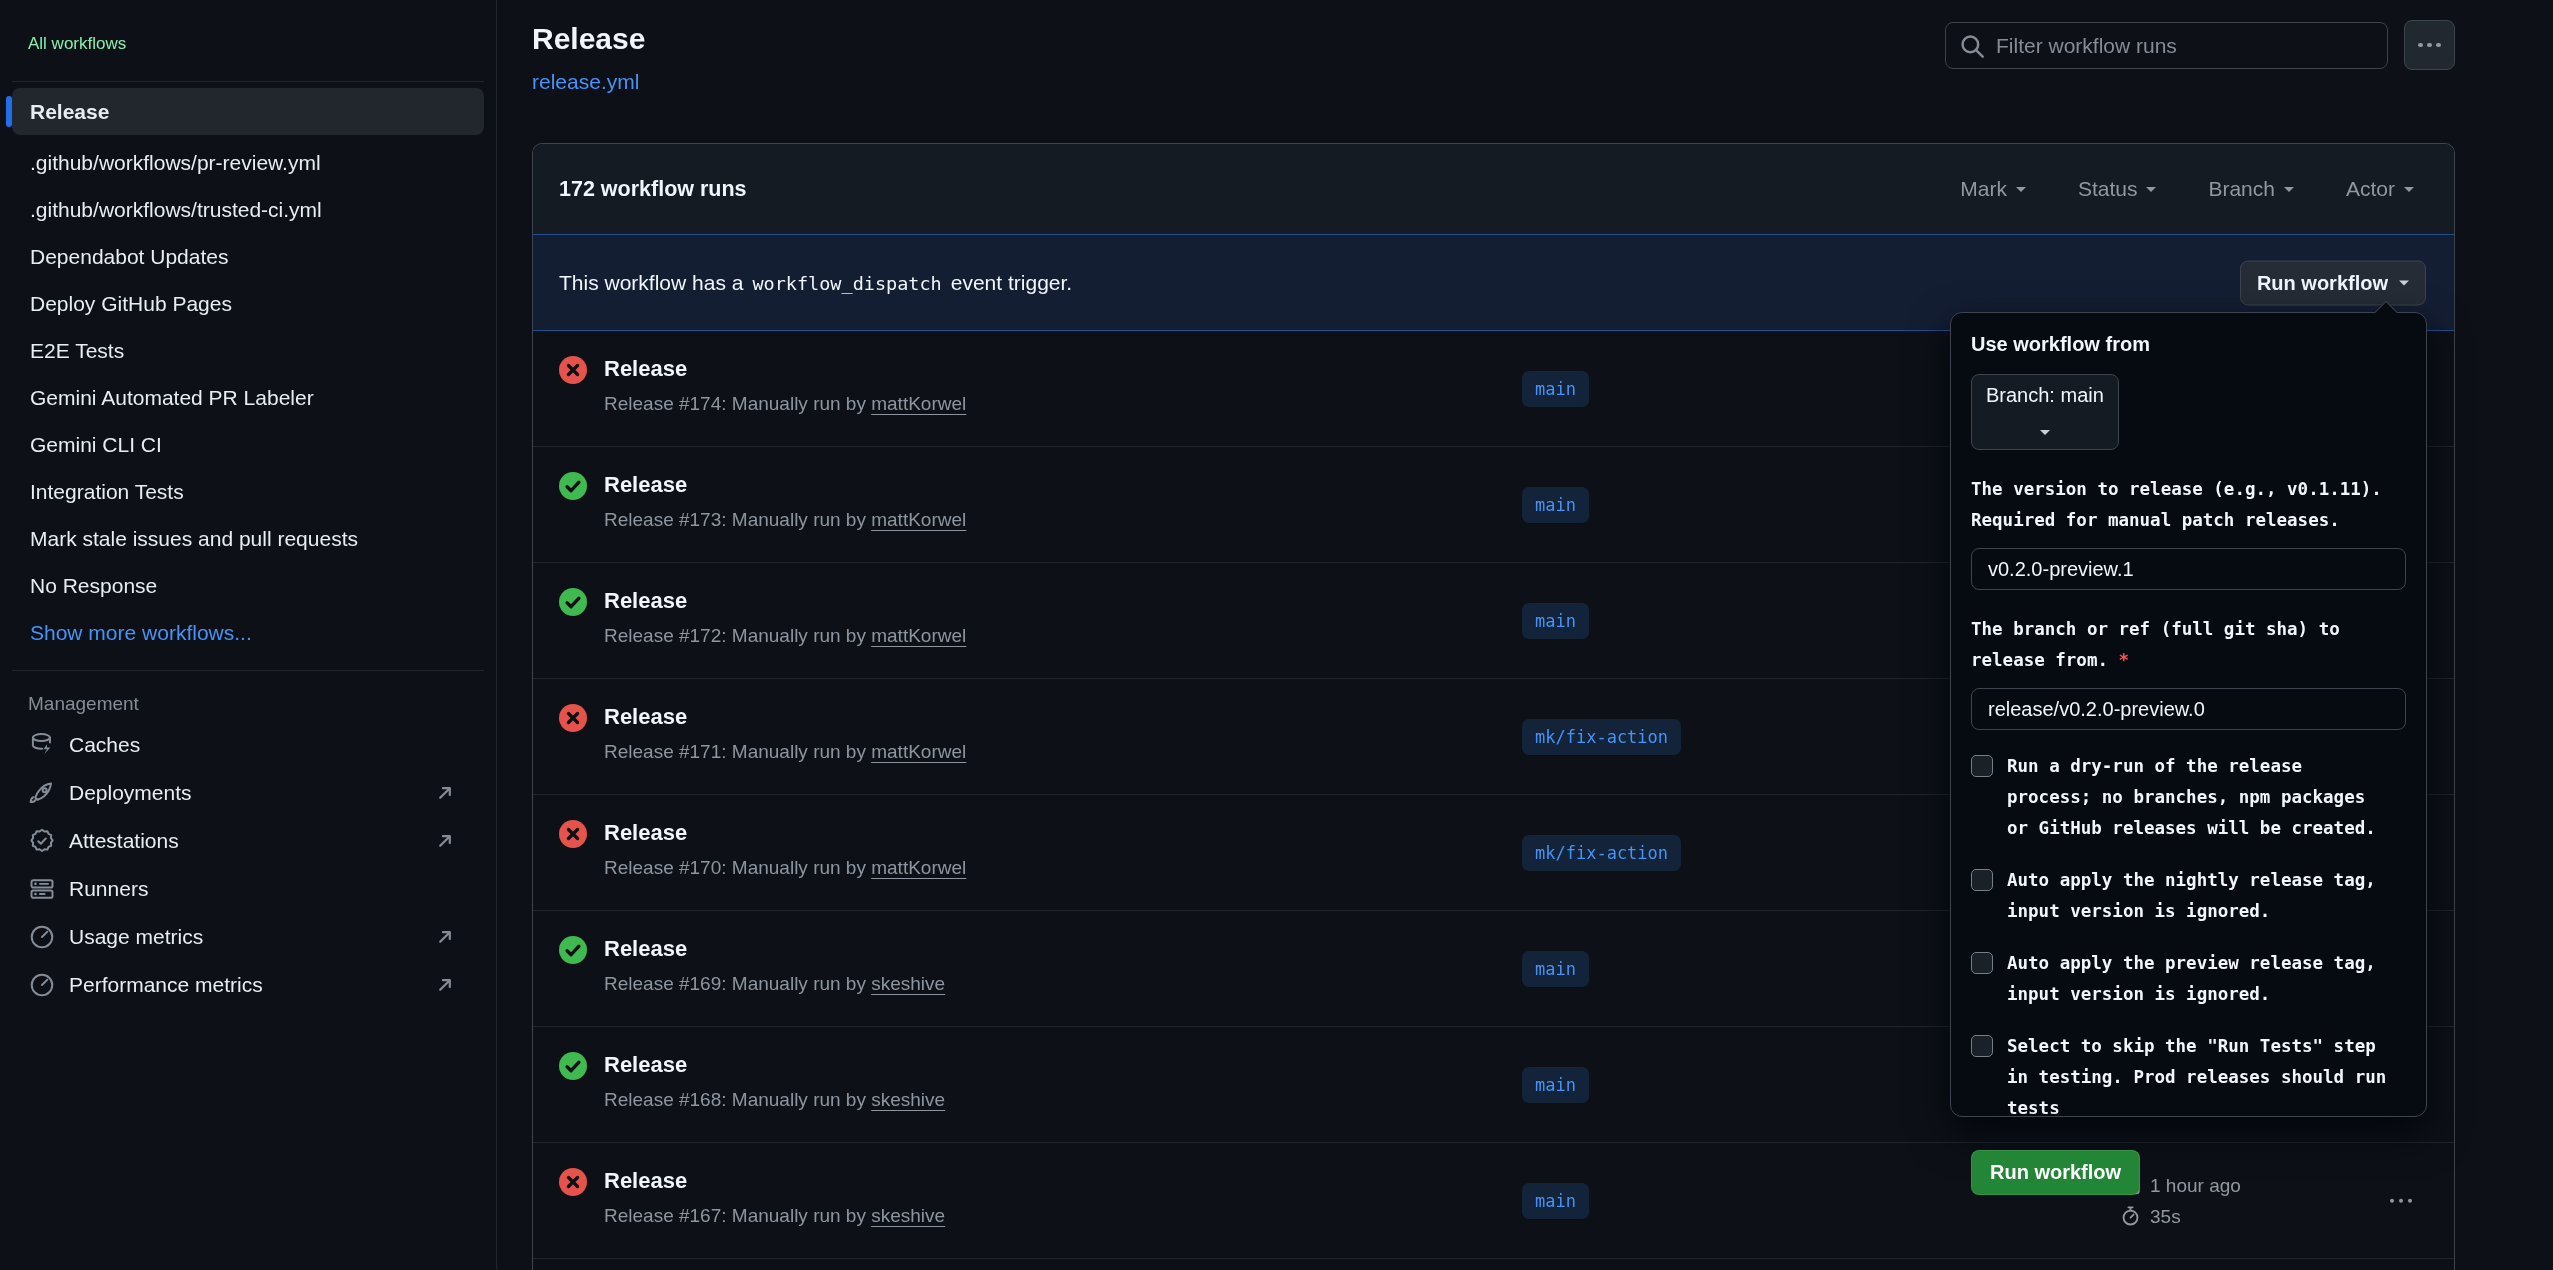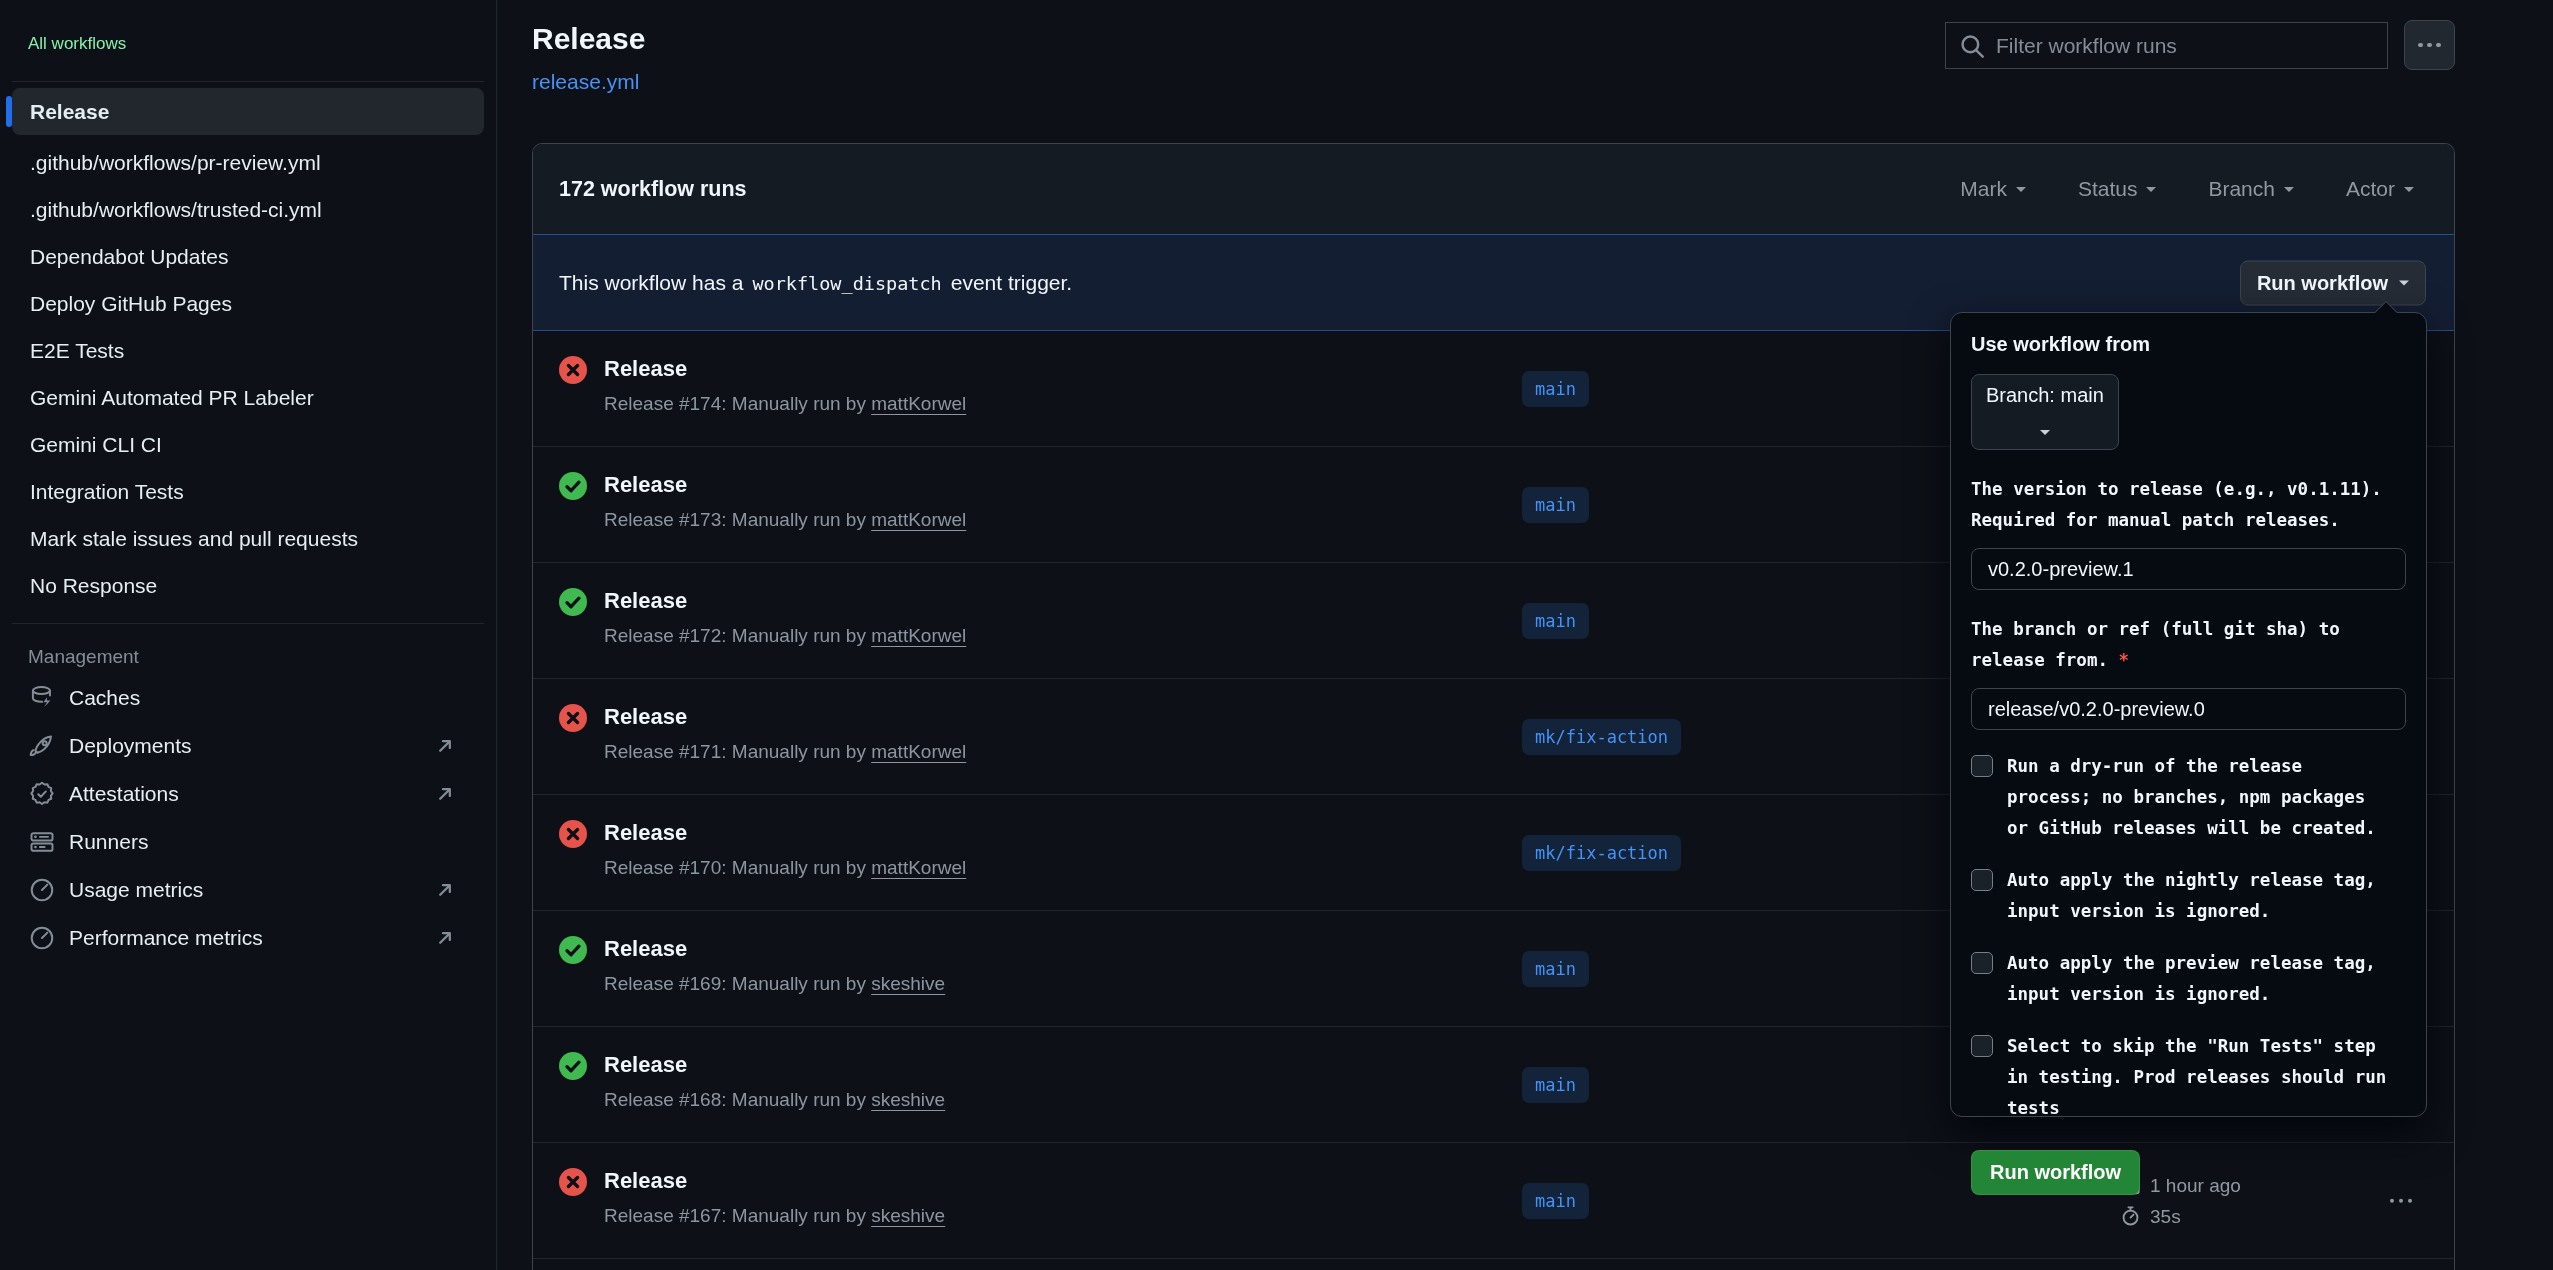--- a/index.html
+++ b/index.html
@@ -35,21 +35,21 @@
   .mg-item { position:relative; height:48px; display:flex; align-items:center;
     gap:13px; padding:0 28px; font-size:21px; color:#e6edf3; cursor:pointer; }
   .mg-item .mg-icon { color:#848d97; }
   .mg-item .ext-arrow { position:absolute; right:40px; color:#848d97; }
 
   
   .page-title { position:absolute; left:532px; top:22px; font-size:30px; font-weight:700; }
   .file-link { position:absolute; left:532px; top:70px; font-size:21px; color:#4493f8;
     text-decoration:none; cursor:pointer; }
   .search { position:absolute; left:1945px; top:22px; width:443px; height:47px;
-    border:1px solid #3d444d; border-radius:0; display:flex; align-items:center;
+    border:1px solid #3d444d; border-radius:8px; display:flex; align-items:center;
     gap:11px; padding:0 13px; background:#0d1117; color:#848d97; }
   .search input { flex:1; background:transparent; border:none; outline:none;
     color:#f0f6fc; font-size:21px; font-family:inherit; }
   .search input::placeholder { color:#848d97; }
   .kebab-btn { position:absolute; left:2404px; top:20px; width:51px; height:50px;
     background:#212830; border:1px solid #3d444d; border-radius:8px;
     display:flex; align-items:center; justify-content:center; gap:4.5px; cursor:pointer; }
   .dot { width:4.5px; height:4.5px; border-radius:50%; background:#9198a1; }
 
   
@@ -175,20 +175,24 @@
   <div class="wf-item">
 
     <span class="wf-label">Mark stale issues and pull requests</span>
   </div>
 
   <div class="wf-item">
 
     <span class="wf-label">No Response</span>
   </div>
 
+  <div class="wf-item link">
+
+    <span class="wf-label">Show more workflows...</span>
+  </div>
 </nav>
   <div class="sb-divider"></div>
   <div class="mg-title">Management</div>
   <nav id="mg-list">
   <div class="mg-item">
     <span class="mg-icon">
           <svg width="28" height="28" viewBox="0 0 24 24" fill="none" stroke="#848d97" stroke-width="1.7" stroke-linecap="round" stroke-linejoin="round">
             <ellipse cx="11.5" cy="5.6" rx="7.3" ry="3"></ellipse>
             <path d="M4.2 5.6v6.6c0 1.7 3.3 3 7.3 3h.6"></path>
             <path d="M18.8 5.6v4.2"></path>

